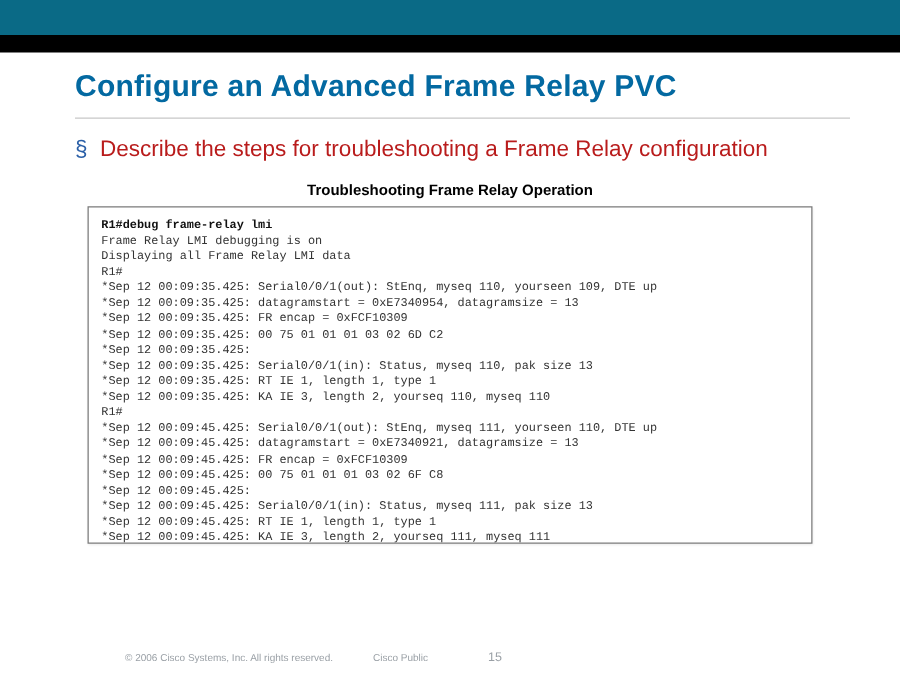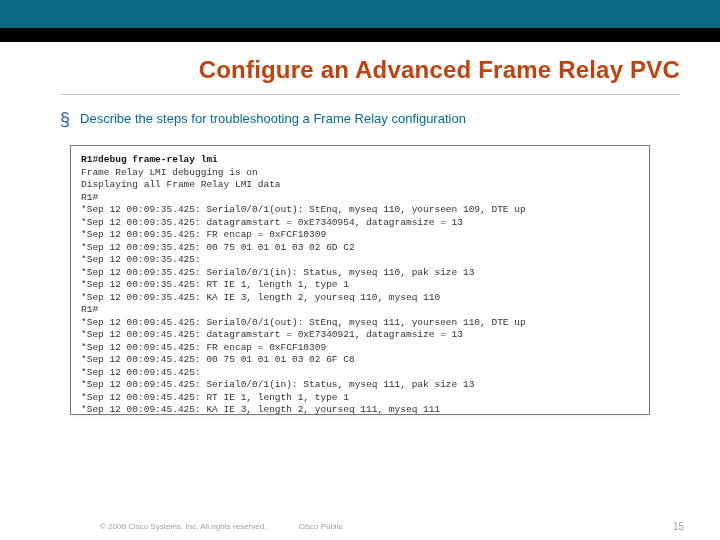--- a/index.html
+++ b/index.html
@@ -1,30 +1,30 @@
 <!DOCTYPE html>
 <html><head>
 <meta charset="utf-8">
 <style>
   * { margin: 0; padding: 0; box-sizing: border-box; }
   html, body { width: 720px; height: 540px; overflow: hidden; font-family: Arial, Helvetica, sans-serif; background: #fff; }
   .slide { width: 720px; height: 540px; position: relative; background: #fff; }
   .topbar { width: 100%; height: 28px; background: #0a6a86; }
   .blackbar { width: 100%; height: 14px; background: #000; }
-  .title { color: #c2410c; font-size: 24px; font-weight: 700; padding: 14px 40px 8px 60px; letter-spacing: 0.2px; text-align: right; }
+  .title { color: #0369a1; font-size: 24px; font-weight: 700; padding: 14px 40px 8px 60px; letter-spacing: 0.2px; }
   .rule { height: 1px; background: #c8c8c8; margin: 2px 40px 0 60px; }
   .body { padding: 12px 60px 0 60px; }
   .bullet-row { display: flex; align-items: flex-start; gap: 10px; }
   .bullet-mark { color: #2a5fa7; font-size: 18px; line-height: 24px; }
-  .bullet-text { color: #0369a1; font-size: 13px; line-height: 24px; }
+  .bullet-text { color: #b91c1c; font-size: 18px; line-height: 24px; }
   .panel-wrap { padding: 14px 70px 0 70px; }
   .panel-title { font-family: Arial, sans-serif; font-size: 12px; font-weight: 700; text-align: center; color: #000; padding-bottom: 6px; }
   .term { border: 1px solid #7a7a7a; background: #fff; padding: 8px 10px; font-family: "Courier New", monospace; font-size: 9.5px; line-height: 12.5px; color: #333; height: 270px; overflow: hidden; white-space: pre; box-shadow: 0 1px 2px rgba(0,0,0,0.08); filter: blur(0.2px); }
   .term .cmd { color: #111; font-weight: 700; filter: none; }
-  .footer { position: absolute; bottom: 8px; left: 0; right: 0; display: flex; align-items: center; justify-content: space-between; padding: 0 36px 0 100px; }
+  .footer { position: absolute; bottom: 8px; left: 0; right: 0; display: flex; align-items: center; padding: 0 36px 0 100px; }
   .copyright { color: #9aa0a6; font-size: 8px; }
   .classification { color: #9aa0a6; font-size: 8px; margin-left: 32px; }
   .pagenum { color: #9aa0a6; font-size: 10px; margin-left: 48px; }
   .footer-left { display: flex; align-items: center; }
 </style>
 </head>
 <body>
 
 <div class="slide">
   <div class="topbar"></div>
@@ -34,20 +34,21 @@
   <div class="rule"></div>
 
   <div class="body">
     <div class="bullet-row">
       <div class="bullet-mark">§</div>
       <div class="bullet-text">Describe the steps for troubleshooting a Frame Relay configuration</div>
     </div>
   </div>
 
   <div class="panel-wrap">
+    <div class="panel-title">Troubleshooting Frame Relay Operation</div>
     <div class="term"><span class="cmd">R1#debug frame-relay lmi</span>
 <span>Frame Relay LMI debugging is on
 Displaying all Frame Relay LMI data
 R1#
 *Sep 12 00:09:35.425: Serial0/0/1(out): StEnq, myseq 110, yourseen 109, DTE up
 *Sep 12 00:09:35.425: datagramstart = 0xE7340954, datagramsize = 13
 *Sep 12 00:09:35.425: FR encap = 0xFCF10309
 *Sep 12 00:09:35.425: 00 75 01 01 01 03 02 6D C2
 *Sep 12 00:09:35.425:
 *Sep 12 00:09:35.425: Serial0/0/1(in): Status, myseq 110, pak size 13

